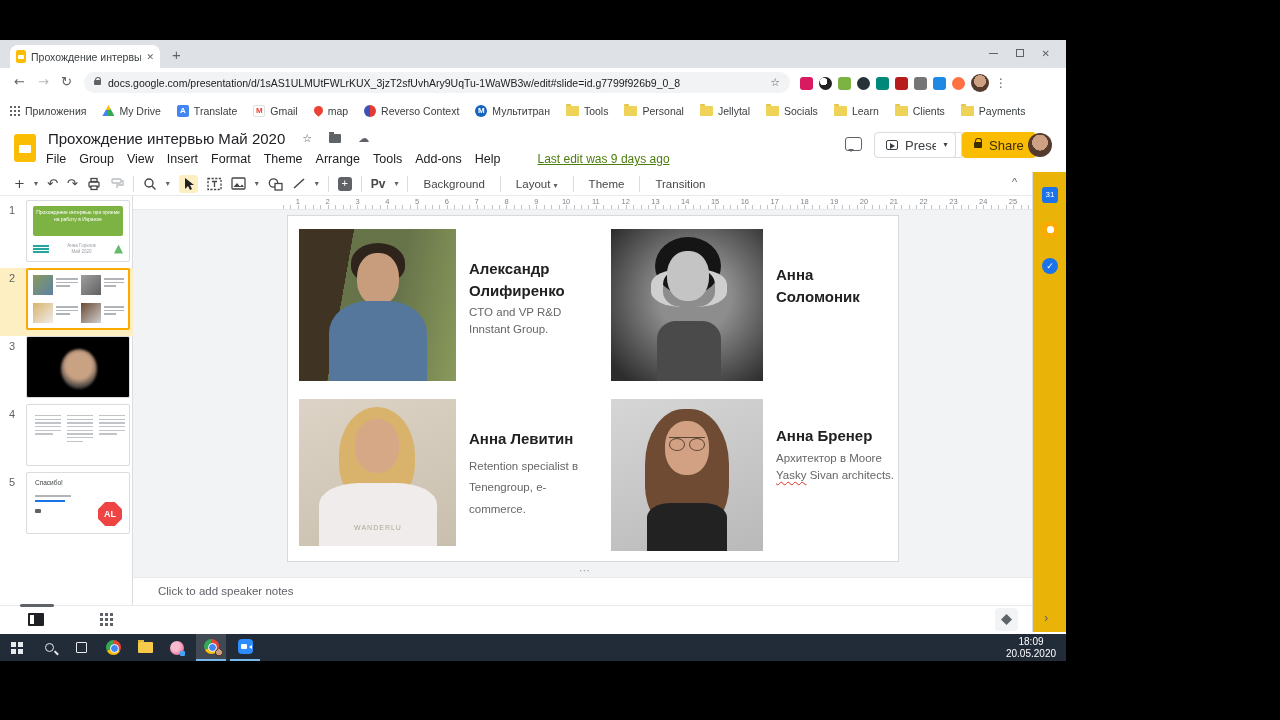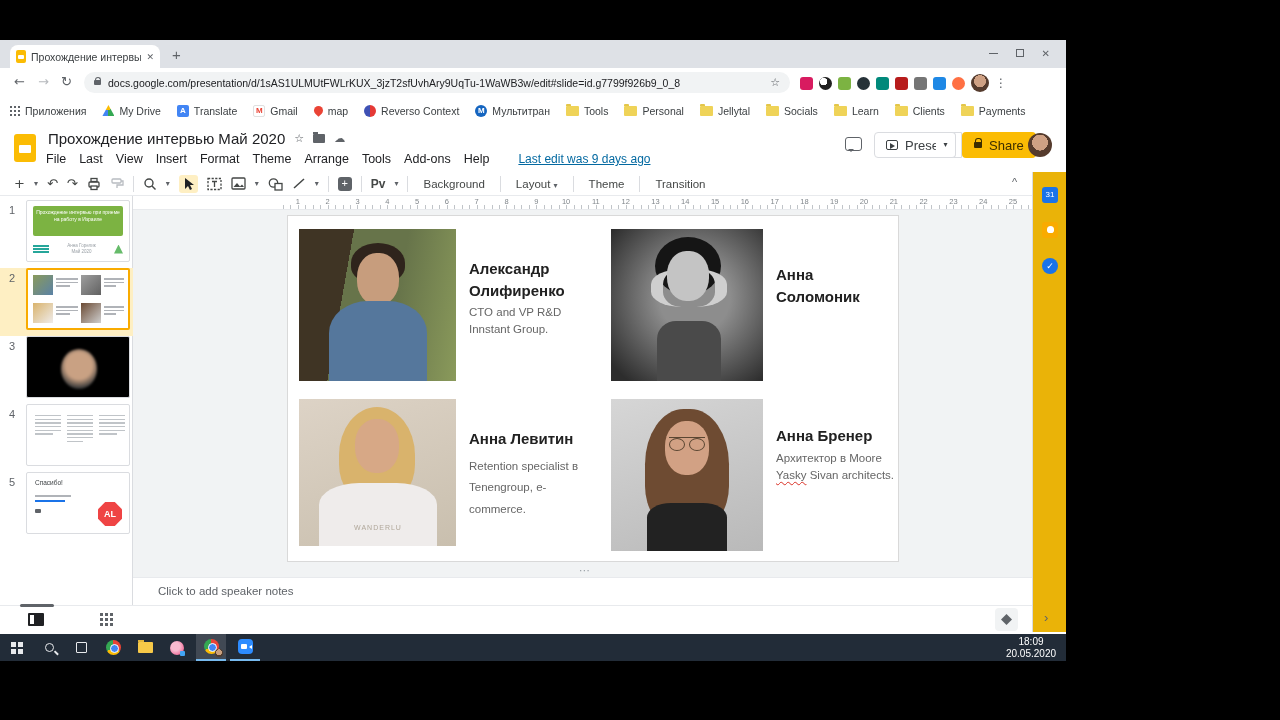--- a/index.html
+++ b/index.html
@@ -63,28 +63,28 @@
   .i-pin { width:9px; height:9px; background:#ea4335; border-radius:50% 50% 50% 0; transform:rotate(-45deg); }
   .i-reverso { width:12px; height:12px; border-radius:50%; background:linear-gradient(90deg,#3f51b5 50%,#e53935 50%); }
   .i-multitran { width:12px; height:12px; border-radius:50%; background:#1565c0; color:#fff; font-size:8px; font-weight:bold; text-align:center; line-height:12px; }
   .i-folder { width:13px; height:10px; background:#efd358; border-radius:1px; position:relative; }
   .i-folder::before { content:''; position:absolute; top:-2px; left:0; width:5px; height:2px; background:#e3c64a; border-radius:1px 1px 0 0; }
 
   
   #appheader { left:0; top:85px; width:1066px; height:47px; background:#fff; }
   .slides-logo { left:14px; top:9px; width:22px; height:28px; background:#fbbc04; border-radius:3px; }
   .slides-logo::after { content:''; position:absolute; left:5px; top:11px; width:12px; height:8px; background:#fff; border-radius:1px; }
-  #doc-title-row { left:48px; top:5px; display:flex; align-items:center; gap:9px; }
+  #doc-title-row { left:48px; top:5px; display:flex; align-items:center; gap:17px; }
   #doc-title { font-size:15px; color:#202124; white-space:nowrap; }
   .t-ic { font-size:11px; color:#5f6368; font-family:"DejaVu Sans",sans-serif; }
   .i-foldermove { width:12px; height:9px; background:#5f6368; border-radius:1px; position:relative; }
   .i-foldermove::before { content:''; position:absolute; top:-2px; left:0; width:5px; height:2px; background:#5f6368; }
   #menurow { left:46px; top:27px; display:flex; align-items:center; gap:13px; }
   #menurow .menu { font-size:12.5px; color:#202124; }
-  #last-edit { font-size:12px; color:#0369a1; text-decoration:underline; margin-left:16px; white-space:nowrap; }
+  #last-edit { font-size:12px; color:#4d7c0f; text-decoration:underline; margin-left:24px; white-space:nowrap; }
   .i-comment { left:845px; top:12px; width:17px; height:14px; border:1.5px solid #5f6368; border-radius:3px; }
   .i-comment::after { content:''; position:absolute; left:2px; bottom:-5px; border:3px solid transparent; border-top-color:#5f6368; }
   #present-btn { left:874px; top:7px; height:26px; border:1px solid #dadce0; border-radius:4px 0 0 4px; display:flex; align-items:center; padding:0 11px; gap:7px; background:#fff; }
   #present-caret { left:936px; top:7px; height:26px; width:20px; border:1px solid #dadce0; border-left:none; border-radius:0 4px 4px 0; text-align:center; line-height:24px; font-size:8px; color:#3c4043; background:#fff; }
   .present-ic { width:12px; height:10px; border:1.5px solid #3c4043; border-radius:2px; position:relative; }
   .present-ic::after { content:''; position:absolute; left:3px; top:1.5px; border:3px solid transparent; border-left:5px solid #3c4043; }
   #present-btn .lbl { font-size:13px; color:#3c4043; }
   #share-btn { left:962px; top:7px; height:26px; background:#fbbc04; border-radius:4px; display:flex; align-items:center; padding:0 12px; gap:7px; }
   .lock { width:8px; height:6px; background:#3c2e00; border-radius:1px; position:relative; }
   .lock::before { content:''; position:absolute; top:-4px; left:1px; width:5px; height:4px; border:1.5px solid #3c2e00; border-bottom:none; border-radius:3px 3px 0 0; }
@@ -322,21 +322,21 @@
     <div id="appheader" class="abs">
       <div class="slides-logo abs"></div>
       <div id="doc-title-row" class="abs">
         <span id="doc-title">Прохождение интервью Май 2020</span>
         <span class="t-ic">☆</span>
         <span class="i-foldermove"></span>
         <span class="t-ic">☁</span>
       </div>
       <div id="menurow" class="abs">
         <span class="menu">File</span>
-        <span class="menu">Last</span>
+        <span class="menu">Group</span>
         <span class="menu">View</span>
         <span class="menu">Insert</span>
         <span class="menu">Format</span>
         <span class="menu">Theme</span>
         <span class="menu">Arrange</span>
         <span class="menu">Tools</span>
         <span class="menu">Add-ons</span>
         <span class="menu">Help</span>
         <span id="last-edit">Last edit was 9 days ago</span>
       </div>

